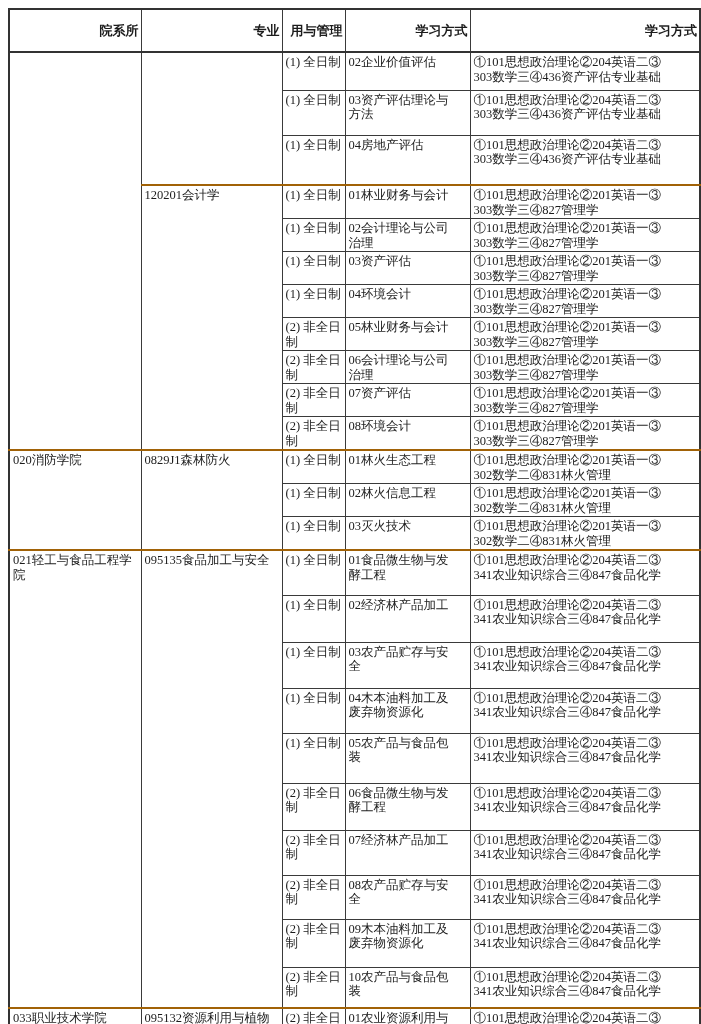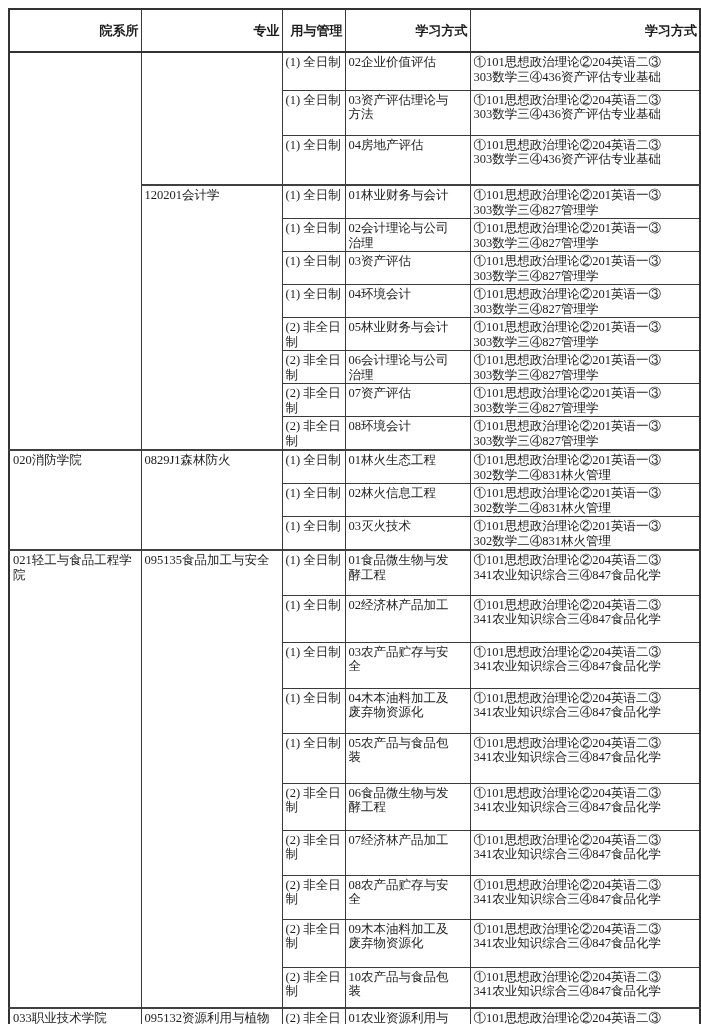--- a/index.html
+++ b/index.html
@@ -39,21 +39,21 @@
     border:1px solid #3a3a3a;
     vertical-align:top;
     text-align:left;
     font-size:12.5px;
     line-height:14.5px;
     padding:2px 3px 1px 3px;
     white-space:pre-line;
     overflow:hidden;
     color:#1c1c1c;
   }
-  tr.sec td{border-top:2px solid #404040;}
+  tr.sec td{border-top:2px solid #a16207;}
   tr.h38{height:38px}
   tr.h45{height:45px}
   tr.h50{height:50px}
   tr.h31{height:31px}
   tr.h47{height:47px}
   tr.h46{height:46px}
   tr.h44{height:44px}
   tr.h48{height:48px}
   tr.h41{height:41px}
 </style>

